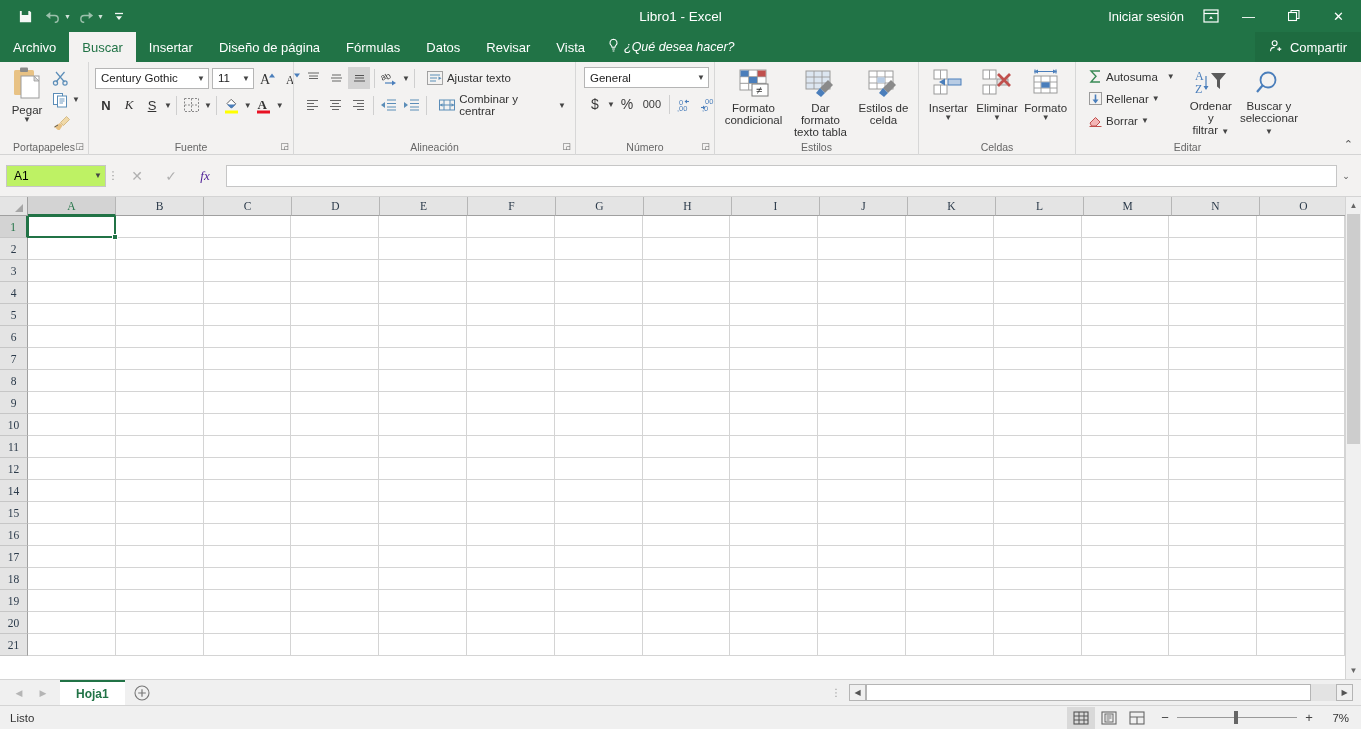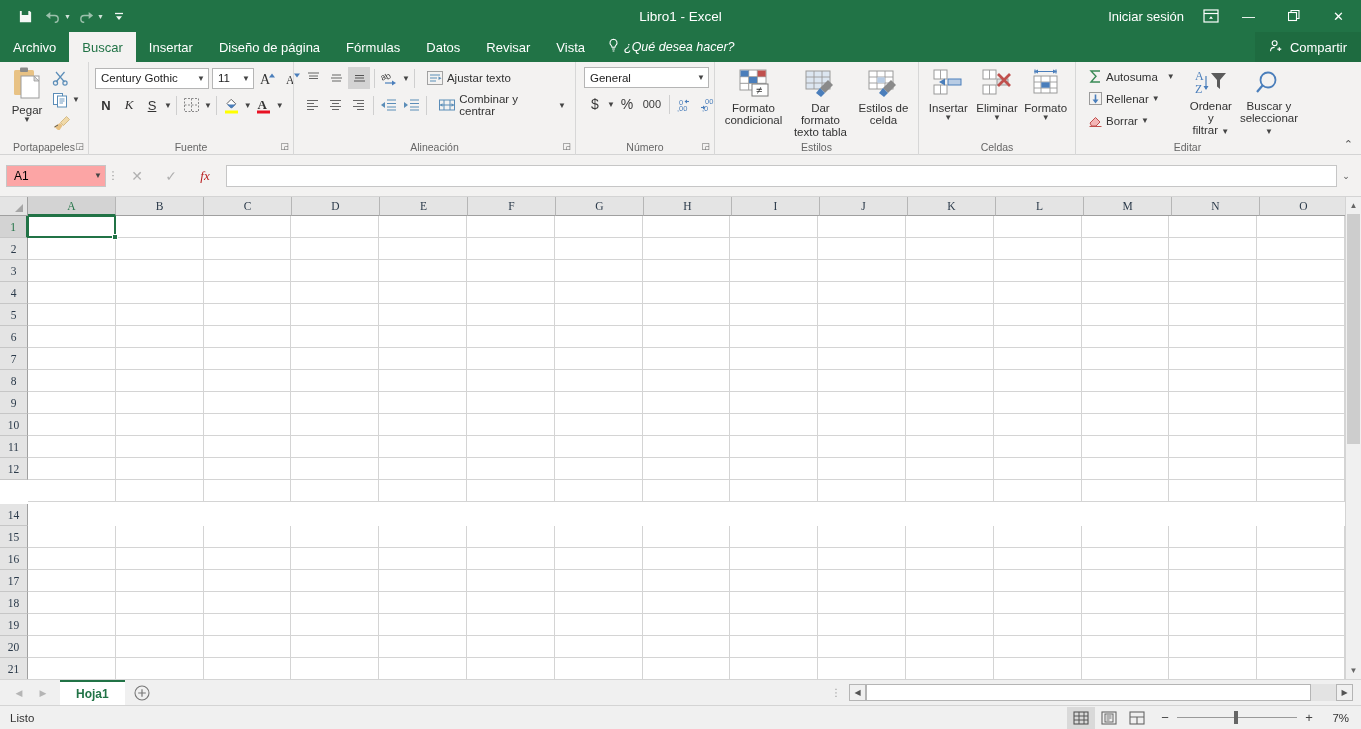--- a/index.html
+++ b/index.html
@@ -100,21 +100,21 @@
   .fmt-i { font-style: italic; font-size: 13px; font-family: "Liberation Serif", serif; }
   .fmt-u { text-decoration: underline; font-size: 13px; }
   .divv { width: 1px; height: 19px; background: #cfcfcf; margin: 0 3px; }
 
   
   .fbar {
     height: 42px; background: #f3f2f1; display: flex; align-items: center;
     padding: 0 6px; border-bottom: 1px solid #d4d4d4; flex: 0 0 42px;
   }
   .namebox {
-    width: 100px; height: 22px; background: #fca5a5; border: 1px solid #c6c6c6;
+    width: 100px; height: 22px; background: #bef264; border: 1px solid #c6c6c6;
     display: flex; align-items: center; padding: 0 3px 0 7px; font-size: 12px;
   }
   .namebox .nv { flex: 1; }
   .vdots { width: 14px; text-align: center; color: #999; font-size: 11px; letter-spacing: 0; }
   .fxgroup { display: flex; align-items: center; gap: 0; }
   .fxbtn { width: 34px; height: 24px; display: flex; align-items: center; justify-content: center; color: #b0b0b0; font-size: 14px; }
   .finput {
     flex: 1; height: 22px; background: #fff; border: 1px solid #c6c6c6;
     margin-left: 4px; font-size: 12px; padding: 0 6px; display: flex; align-items: center;
   }
@@ -710,21 +710,21 @@
 
 <div class="fbar">
   <div class="namebox">
     <span class="nv">A1</span>
     <span class="cd" style="font-size:8px;color:#444">▼</span>
   </div>
   <div class="vdots">⋮</div>
   <div class="fxgroup">
     <div class="fxbtn">✕</div>
     <div class="fxbtn">✓</div>
-    <div class="fxbtn" style="color:#b91c1c;font-style:italic;font-family:'Liberation Serif',serif;font-size:13px">fx</div>
+    <div class="fxbtn" style="color:#4c1d95;font-style:italic;font-family:'Liberation Serif',serif;font-size:13px">fx</div>
   </div>
   <div class="finput"></div>
   <div class="fdrop">⌄</div>
 </div>
 
 <div class="gridwrap">
   <div class="gridmain">
     <div class="gridleft">
       <div class="colhdr-row">
         <div class="corner"></div>
@@ -957,21 +957,21 @@
             <div class="cell" style="width: 88px; height: 22px;"></div>
             <div class="cell" style="width: 88px; height: 22px;"></div>
             <div class="cell" style="width: 88px; height: 22px;"></div>
             <div class="cell" style="width: 88px; height: 22px;"></div>
             <div class="cell" style="width: 88px; height: 22px;"></div>
             <div class="cell" style="width: 88px; height: 22px;"></div>
             <div class="cell" style="width: 88px; height: 22px;"></div>
             <div class="cell" style="width: 88px; height: 22px;"></div>
           </div>
           <div class="bodyrow">
-            <div class="rowhdr" style="height: 22px; margin-top: 24px;">14</div>
+            <div class="rowhdr" style="height: 22px;">14</div>
             <div class="cell" style="width: 88px; height: 22px;"></div>
             <div class="cell" style="width: 88px; height: 22px;"></div>
             <div class="cell" style="width: 88px; height: 22px;"></div>
             <div class="cell" style="width: 88px; height: 22px;"></div>
             <div class="cell" style="width: 88px; height: 22px;"></div>
             <div class="cell" style="width: 88px; height: 22px;"></div>
             <div class="cell" style="width: 88px; height: 22px;"></div>
             <div class="cell" style="width: 88px; height: 22px;"></div>
             <div class="cell" style="width: 88px; height: 22px;"></div>
             <div class="cell" style="width: 88px; height: 22px;"></div>

